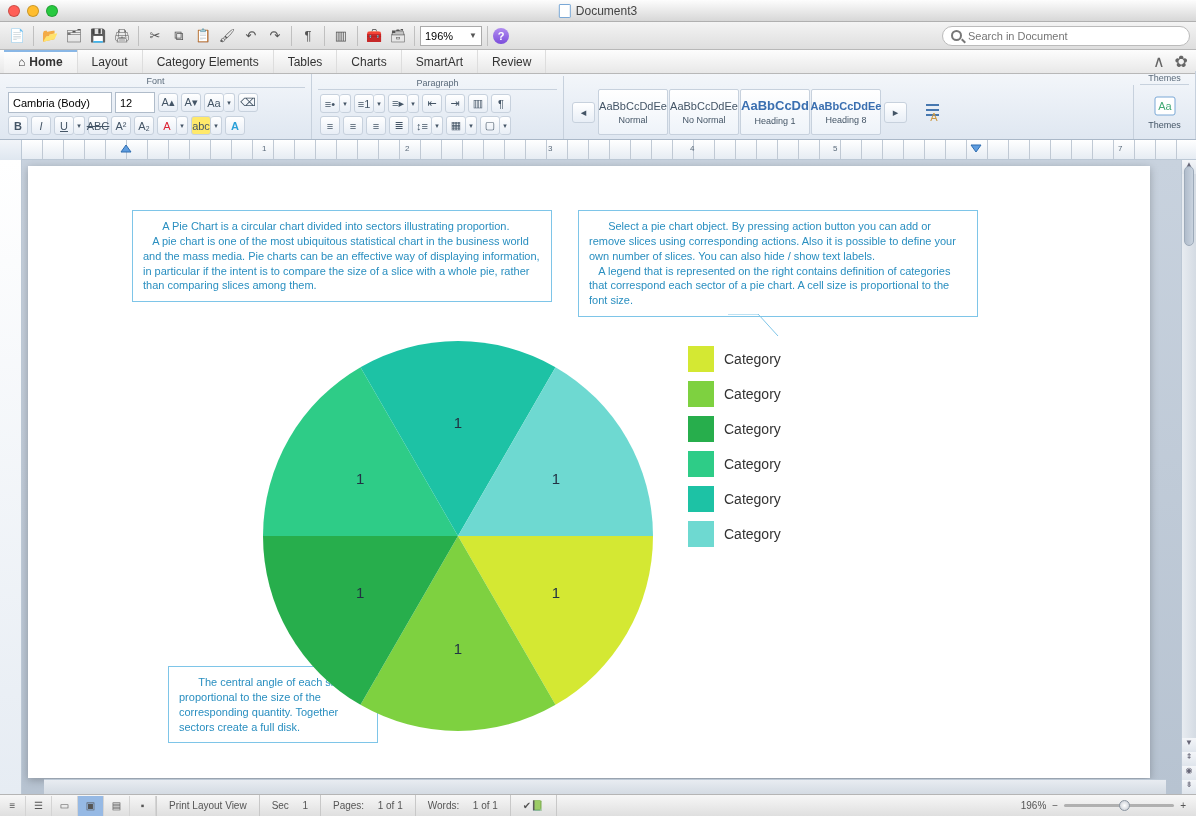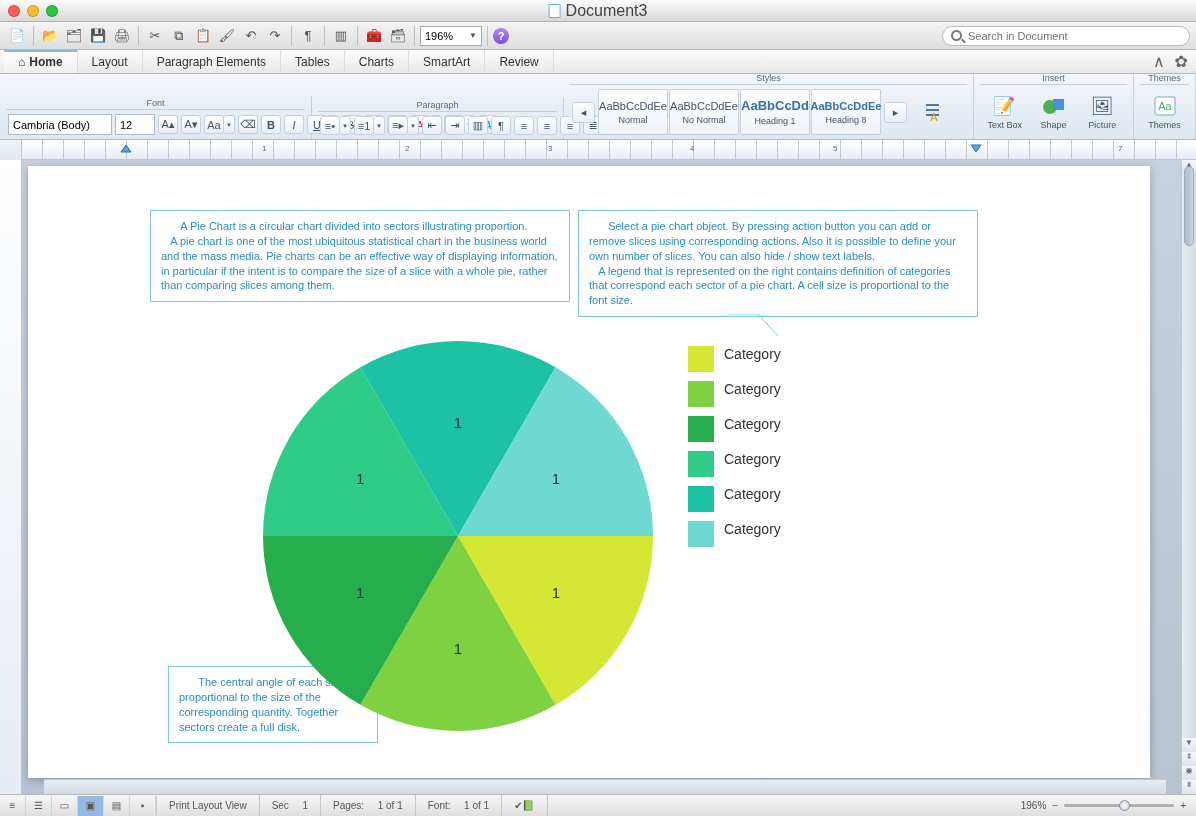--- a/index.html
+++ b/index.html
@@ -3,21 +3,21 @@
 <meta charset="utf-8">
 <style>
   * { box-sizing: border-box; margin: 0; padding: 0; font-family: "Lucida Grande", sans-serif; }
   body { width: 1196px; height: 816px; background: #eaeaea; overflow: hidden; }
 
   
   .titlebar { height: 22px; background: linear-gradient(#fdfdfd,#d7d7d7); border-bottom:1px solid #b0b0b0; display:flex; align-items:center; position:relative; }
   .traffic { display:flex; gap:7px; padding-left:8px; }
   .tl-btn { width:12px; height:12px; border-radius:50%; border:1px solid rgba(0,0,0,.2); }
   .tl-close{background:#ff5f57;} .tl-min{background:#ffbd2e;} .tl-max{background:#28c940;}
-  .titlebar .title { position:absolute; left:50%; transform:translateX(-50%); font-size:16px; color:#444; display:flex; align-items:center; gap:5px;}
+  .titlebar .title { position:absolute; left:50%; transform:translateX(-50%); font-size:12px; color:#444; display:flex; align-items:center; gap:5px;}
   .doc-icon{width:12px;height:14px;border:1px solid #7aa8d6;background:#fff;border-radius:1px;position:relative;}
 
   
   .qat { height:28px; background:linear-gradient(#f4f4f4,#dedede); border-bottom:1px solid #b8b8b8; display:flex; align-items:center; padding:0 6px; gap:2px;}
   .qat .btn, .ico { width:22px; height:22px; display:flex; align-items:center; justify-content:center; border-radius:3px; font-size:13px; color:#555;}
   .qat .sep{width:1px;height:20px;background:#c0c0c0;margin:0 3px;}
   .zoom-box{height:20px;width:62px;background:#fff;border:1px solid #aaa;display:flex;align-items:center;padding:0 4px;font-size:11px;}
   .zoom-box .arrow{margin-left:auto;font-size:8px;color:#555;}
   .searchbox{margin-left:auto;height:20px;width:248px;background:#fff;border:1px solid #bbb;border-radius:10px;display:flex;align-items:center;padding:4px 8px;gap:6px;}
   .searchbox input{border:none;outline:none;font-size:11px;flex:1;}
@@ -30,21 +30,21 @@
   .tab{padding:0 14px;font-size:12px;display:flex;align-items:center;gap:4px;border-right:1px solid #ddd;color:#333;}
   .tab.active{background:linear-gradient(#fff,#efefef);font-weight:bold;box-shadow:inset 0 2px 0 #89b7e6;}
   .tabs .spacer{flex:1;}
   .tabs .right-ctrl{padding:0 8px;display:flex;align-items:center;gap:10px;color:#666;}
 
   
   .ribbon{height:66px;background:linear-gradient(#f3f6fa,#dfe7f1);border-bottom:1px solid #aab8c8;display:flex;align-items:flex-end;}
   .group{border-right:1px solid #c7d1dd;padding:0 6px;display:flex;flex-direction:column;}
   .group-title{height:14px;font-size:9px;color:#5a6a7a;text-align:center;border-bottom:1px solid #c7d1dd;display:flex;align-items:center;justify-content:center;}
   .group-body{flex:1;display:flex;align-items:center;gap:3px;padding:4px 2px;}
-  .col{display:flex;flex-direction:row;gap:3px;}
+  .col{display:flex;flex-direction:column;gap:3px;}
   .row{display:flex;gap:3px;align-items:center;}
   .rbtn{width:23px;height:21px;border:1px solid #c7d1dd;background:linear-gradient(#fff,#e8eef6);border-radius:3px;display:flex;align-items:center;justify-content:center;font-size:11px;color:#456;}
   .rbtn.small{width:20px;height:19px;}
   .dd{display:flex;}
   .dd .rbtn:last-child{width:11px;border-left:none;font-size:7px;}
   select,.selectlike{height:21px;background:#fff;border:1px solid #b0bcca;font-size:11px;padding:0 4px;}
   .fontname{width:104px;} .fontsize{width:40px;}
   .style-gallery{display:flex;gap:1px;}
   .style-item{width:70px;height:46px;border:1px solid #c7d1dd;background:linear-gradient(#fff,#eef3f9);display:flex;flex-direction:column;align-items:center;justify-content:center;font-size:9px;color:#456;border-radius:2px;}
   .style-item .prev{font-size:11px;margin-bottom:3px;}
@@ -70,21 +70,21 @@
   .scrollbar-v .arrow-btn{position:absolute;left:0;right:0;height:14px;background:linear-gradient(#f4f6f9,#dfe5ec);text-align:center;font-size:8px;color:#667;}
   .scrollbar-h{position:absolute;left:22px;right:15px;bottom:0;height:15px;background:linear-gradient(#e8ecf1,#d4dbe3);border-top:1px solid #bcc8d5;}
 
   
   .callout{position:absolute;border:1px solid #7ec5e8;background:#fff;padding:8px 10px;font-size:11px;color:#2a8fc0;line-height:1.35;}
   .callout p{text-indent:10px;}
 
   
   .pie-wrap{position:absolute;left:230px;top:170px;width:400px;height:400px;}
   .legend{position:absolute;left:660px;top:180px;}
-  .legend-row{display:flex;align-items:flex-start;gap:10px;margin-bottom:9px;font-size:14px;color:#333;}
+  .legend-row{display:flex;align-items:center;gap:10px;margin-bottom:9px;font-size:14px;color:#333;}
   .swatch{width:26px;height:26px;}
 
   
   .status{position:absolute;left:0;right:0;bottom:0;height:22px;background:linear-gradient(#f7f7f7,#dfdfdf);border-top:1px solid #b5b5b5;display:flex;align-items:center;font-size:10px;color:#555;}
   .view-btns{display:flex;border-right:1px solid #c8c8c8;}
   .vbtn{width:26px;height:20px;display:flex;align-items:center;justify-content:center;border-right:1px solid #d4d4d4;}
   .vbtn.active{background:#96b9e4;}
   .status .seg{padding:0 12px;border-right:1px solid #c8c8c8;height:100%;display:flex;align-items:center;gap:4px;}
   .zoom-slider{margin-left:auto;display:flex;align-items:center;gap:6px;padding:0 10px;}
   .slider-track{width:110px;height:3px;background:#b0b0b0;border-radius:2px;position:relative;}
@@ -173,21 +173,21 @@
 
 <div class="tabs">
   <div class="tab active">
       <span class="glyph">⌂</span>
       <span>Home</span>
     </div>
   <div class="tab">
       <span>Layout</span>
     </div>
   <div class="tab">
-      <span>Paragraph Elements</span>
+      <span>Category Elements</span>
     </div>
   <div class="tab">
       <span>Tables</span>
     </div>
   <div class="tab">
       <span>Charts</span>
     </div>
   <div class="tab">
       <span>SmartArt</span>
     </div>
@@ -288,21 +288,20 @@
           <div class="dd">
               <div class="rbtn small">▢</div>
               <div class="rbtn small">▾</div>
             </div>
         </div>
       </div>
     </div>
   </div>
 
   <div class="group" style="flex:1">
-    <div class="group-title">Styles</div>
     <div class="group-body">
       <div class="rbtn">◂</div>
       <div class="style-gallery">
         <div class="style-item">
             <div class="prev">AaBbCcDdEe</div>
             <div>Normal</div>
           </div>
         <div class="style-item">
             <div class="prev">AaBbCcDdEe</div>
             <div>No Normal</div>
@@ -321,42 +320,20 @@
           <div class="bicon">
             <svg width="22" height="22">
               <path d="M3 4 L16 4 M3 9 L16 9 M3 14 L16 14" stroke="#4778b0" stroke-width="2"></path>
               <text x="11" y="20" font-size="11" fill="#c94" text-anchor="middle">A</text>
             </svg>
           </div>
         </div>
     </div>
   </div>
 
-  <div class="group" style="width:160px">
-    <div class="group-title">Insert</div>
-    <div class="group-body">
-      <div class="big-btn">
-          <div class="bicon" style="font-size:18px">📝</div>
-          <span>Text Box</span>
-        </div>
-      <div class="big-btn">
-          <div class="bicon">
-            <svg width="24" height="22">
-              <circle cx="8" cy="12" r="7" fill="#4fb04f"></circle>
-              <rect x="11" y="4" width="11" height="11" fill="#4a8fd8"></rect>
-            </svg>
-          </div>
-          <span>Shape</span>
-        </div>
-      <div class="big-btn">
-          <div class="bicon" style="font-size:18px">🖼</div>
-          <span>Picture</span>
-        </div>
-    </div>
-  </div>
 
   <div class="group" style="width:62px">
     <div class="group-title">Themes</div>
     <div class="group-body">
       <div class="big-btn">
           <div class="bicon">
             <svg width="24" height="22">
               <rect x="2" y="2" width="20" height="18" rx="2" fill="#fff" stroke="#7aa8d6"></rect>
               <text x="12" y="15" font-size="11" fill="#4a7" text-anchor="middle">Aa</text>
             </svg>
@@ -386,21 +363,21 @@
         <polygon points="1,1 11,1 6,8" fill="#5f9de0" stroke="#2f6db0"></polygon>
       </svg>
     </div>
 </div>
 
 <div class="workspace">
   <div class="ruler-v"></div>
   <div class="doc-scroll">
     <div class="page">
 
-      <div class="callout" style="left:122px;top:44px;width:420px">
+      <div class="callout" style="left:104px;top:44px;width:420px">
         <p id="co1">&nbsp;&nbsp;&nbsp;A Pie Chart is a circular chart divided into sectors illustrating proportion.<br>&nbsp;&nbsp;&nbsp;A pie chart is one of the most ubiquitous statistical chart in the business world and the mass media. Pie charts can be an effective way of displaying information, in particular if the intent is to compare the size of a slice with a whole pie, rather than comparing slices among them.</p>
       </div>
 
       <div class="callout" style="left:550px;top:44px;width:400px">
         <p id="co2">&nbsp;&nbsp;&nbsp;Select a pie chart object. By pressing action button you can add or remove slices using corresponding actions. Also it is possible to define your own number of slices. You can also hide / show text labels.<br>&nbsp;&nbsp;&nbsp;A legend that is represented on the right contains definition of categories that correspond each sector of a pie chart. A cell size is proportional to the font size.</p>
       </div>
       <svg style="position:absolute;left:700px;top:148px" width="60" height="30">
           <polyline points="0,0 30,0 50,22" fill="none" stroke="#7ec5e8"></polyline>
         </svg>
 
@@ -473,21 +450,21 @@
     <div class="vbtn">≡</div>
     <div class="vbtn">☰</div>
     <div class="vbtn">▭</div>
     <div class="vbtn active">▣</div>
     <div class="vbtn">▤</div>
     <div class="vbtn">▪</div>
   </div>
   <div class="seg">Print Layout View</div>
   <div class="seg"><span>Sec</span>&nbsp;&nbsp;<span>1</span></div>
   <div class="seg"><span>Pages:</span>&nbsp;&nbsp;<span>1 of 1</span></div>
-  <div class="seg"><span>Font:</span>&nbsp;&nbsp;<span>1 of 1</span></div>
+  <div class="seg"><span>Words:</span>&nbsp;&nbsp;<span>1 of 1</span></div>
   <div class="seg">
       <span class="glyph">✔📗</span>
     </div>
   <div class="zoom-slider">
     <span>196%</span>
     <span>−</span>
     <div class="slider-track">
         <div class="slider-thumb"></div>
       </div>
     <span>+</span>

